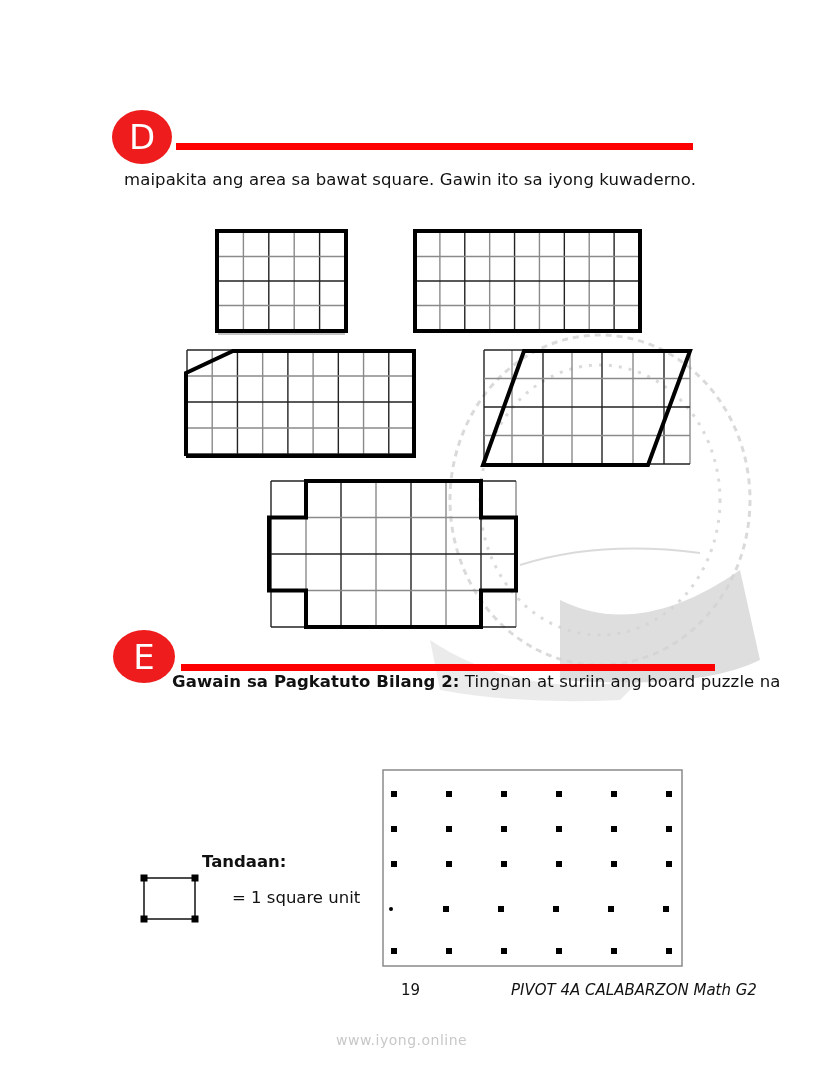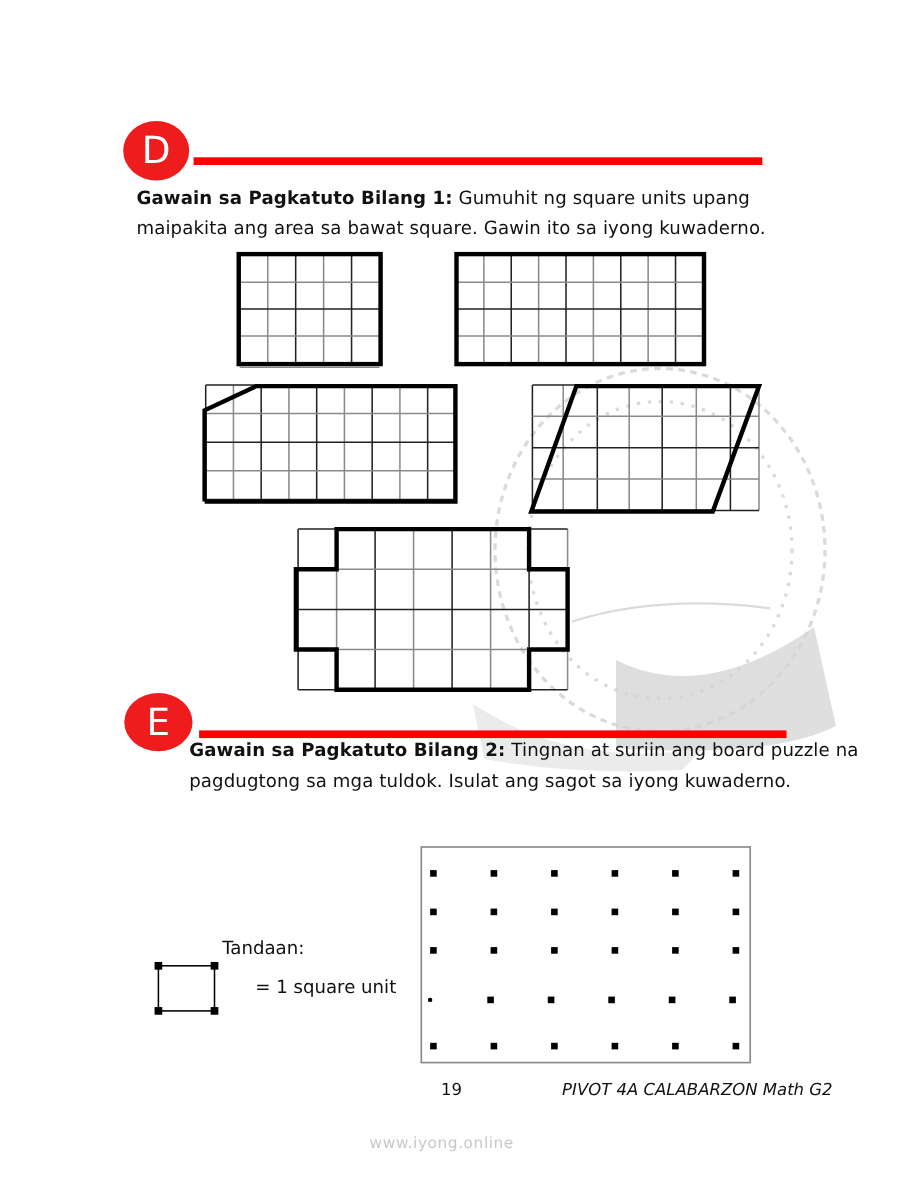--- a/index.html
+++ b/index.html
@@ -32,21 +32,20 @@
     <path d="M430 640 Q520 700 640 680 L620 700 Q520 705 440 690 Z" opacity="0.6"></path>
   </g>
 </svg>
 
 <div class="badge" style="left:112px; top:110px; width:60px; height:54px;">
   <span>D</span>
 </div>
 <div class="bar" style="left:176px; top:143px; width:517px; height:7px;"></div>
 
 <div class="para" style="top:166px;">
-  <div><b>Gawain sa Pagkatuto Bilang 1:</b><span> Gumuhit ng square units upang</span></div>
   <div>maipakita  ang area sa bawat square. Gawin ito sa iyong kuwaderno.</div>
 </div>
 
 <svg id="shapes" width="825" height="1075" viewBox="0 0 825 1075">
     <g>
       <line x1="218" y1="334" x2="345" y2="334" stroke="#8a8a8a" stroke-width="1.2"></line>
       <line x1="218" y1="232" x2="218" y2="330" stroke="#222" stroke-width="1.4"></line>
       <line x1="243.4" y1="232" x2="243.4" y2="330" stroke="#8a8a8a" stroke-width="1.4"></line>
       <line x1="268.8" y1="232" x2="268.8" y2="330" stroke="#222" stroke-width="1.4"></line>
       <line x1="294.2" y1="232" x2="294.2" y2="330" stroke="#8a8a8a" stroke-width="1.4"></line>
@@ -169,21 +168,20 @@
     </g>
   </svg>
 
 <div class="badge" style="left:113px; top:630px; width:62px; height:53px;">
   <span>E</span>
 </div>
 <div class="bar" style="left:181px; top:664px; width:534px; height:7px;"></div>
 
 <div class="para" style="top:668px;margin-left:48px;">
   <div><b>Gawain sa Pagkatuto Bilang 2:</b><span> Tingnan at suriin ang board puzzle na</span></div>
-  <div>pagdugtong sa mga tuldok. Isulat ang sagot sa iyong kuwaderno.</div>
 </div>
 
-<div class="legend-text" style="left:202px; top:852px;">Tandaan:</div>
+<div class="legend-text" style="left:202px; top:852px;font-weight:bold;">Tandaan:</div>
 <div class="legend-text" style="left:200px; top:888px;margin-left:32px;">= 1 square unit</div>
 
 <div class="footer-page" style="left:401px; top:981px;">19</div>
 <div class="footer-title" style="left:511px; top:981px;">PIVOT 4A CALABARZON Math G2</div>
 <div class="watermark-url" style="left:336px; top:1032px;">www.iyong.online</div>
 
 </body></html>

